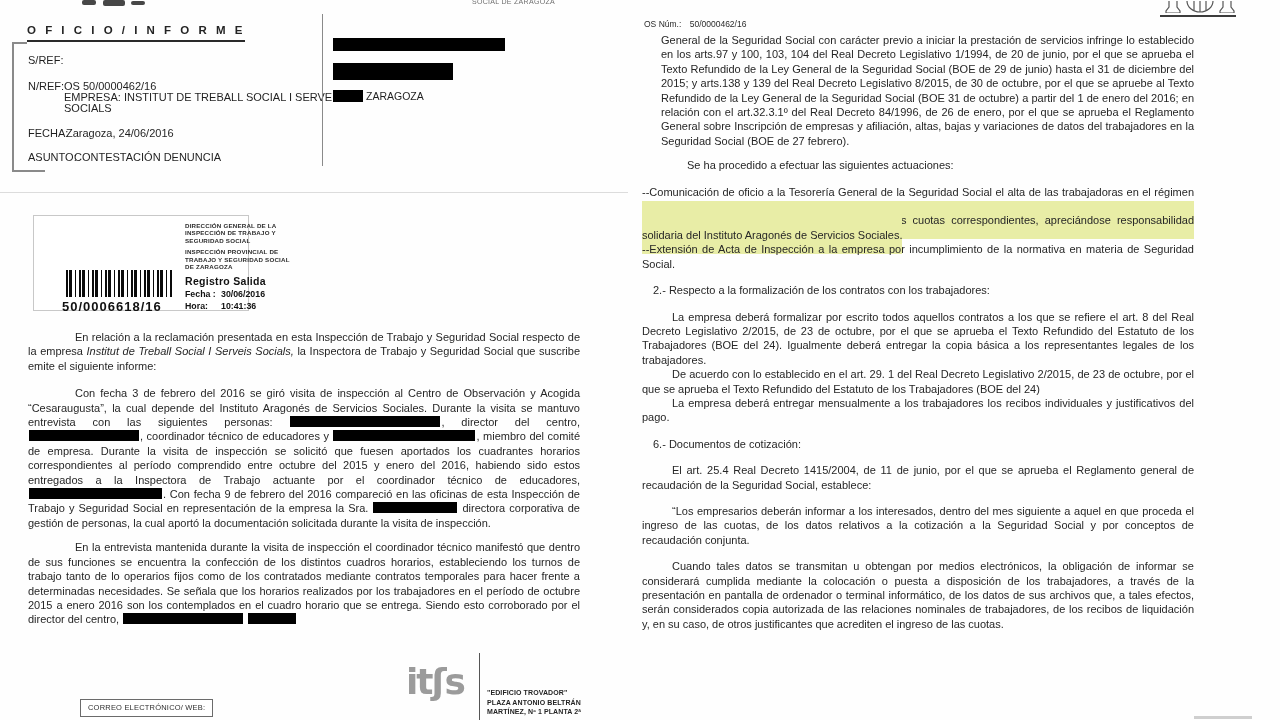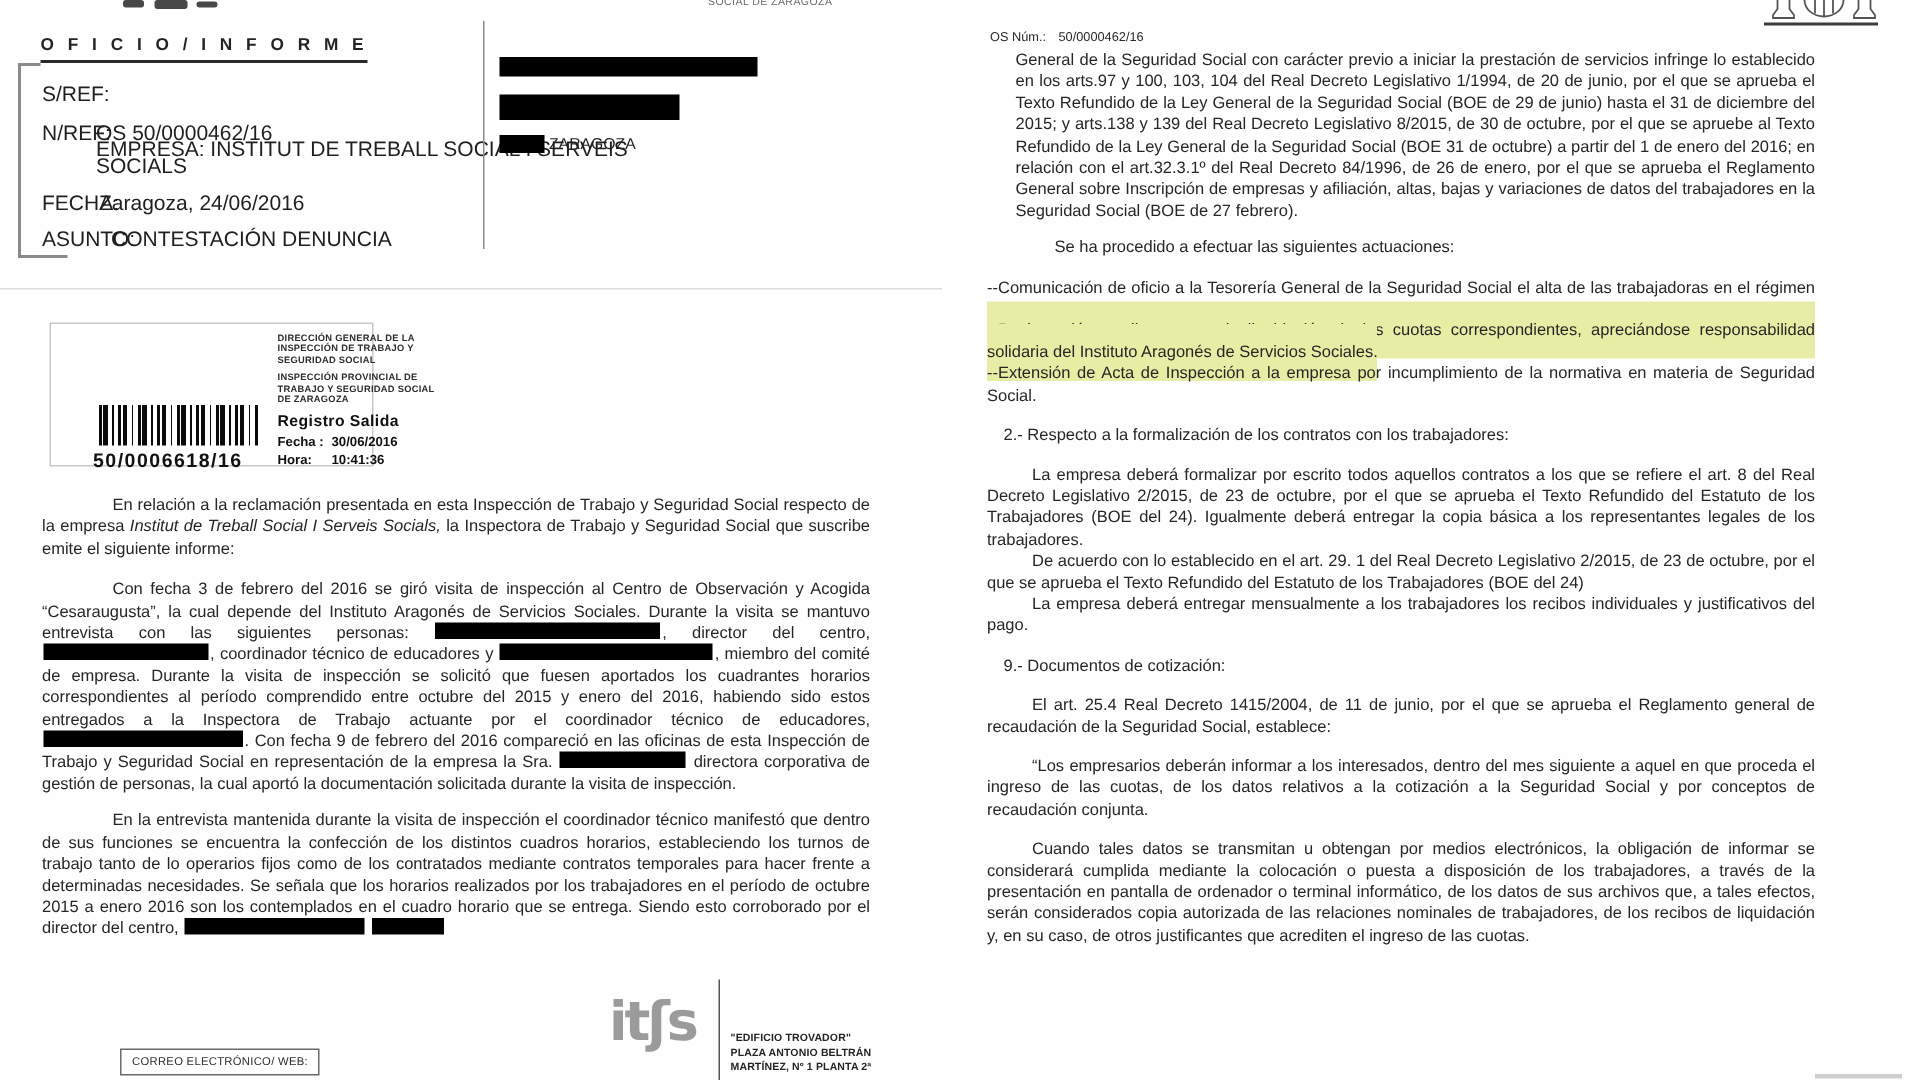--- a/index.html
+++ b/index.html
@@ -10,21 +10,21 @@
   
   .bodytext{font-size:11px;line-height:14.4px;color:#262626}
   .bodytext p{text-align:justify}
   .ind1{text-indent:47px}
   .it{font-style:italic}
   .redact{display:inline-block;height:11px;background:var(--redact,#000);vertical-align:-1px;margin:0 1px}
   .p-hl span{background:var(--hl,#e8eda6);padding:13px 0;box-decoration-break:clone;-webkit-box-decoration-break:clone}
   
   .heading{font-weight:bold;font-size:11.5px;letter-spacing:3px;border-bottom:2px solid #2a2a2a;
            padding-bottom:4px;white-space:nowrap}
-  .fld{font-size:14px;color:#1f1f1f;white-space:nowrap}
+  .fld{font-size:11px;color:#1f1f1f;white-space:nowrap}
   .bar{background:#000}
   .line{background:#8a8a8a}
   .faintline{background:#dcdcdc}
   
   .stampbox{border:1px solid #c8c8c8}
   .stamp-small{font-size:6.2px;line-height:7.4px;color:#2d2d2d;font-weight:bold;letter-spacing:.2px}
   .stamp-big{font-size:10.5px;font-weight:bold;color:#111;letter-spacing:.3px}
   .stamp-row{font-size:8.8px;font-weight:bold;color:#111;margin-top:2px}
   .stamp-row .lbl{display:inline-block;width:36px}
   .barcode{background:repeating-linear-gradient(90deg,#0a0a0a 0 2px,#fff 2px 3px,#0a0a0a 3px 6px,#fff 6px 9px,#0a0a0a 9px 10px,#fff 10px 13px)}
@@ -103,21 +103,21 @@
     <div class="abs correo" style="left:80px;top:699px">CORREO ELECTRÓNICO/ WEB:</div>
     <div class="abs logo-itss" style="left:406px;top:664px">itʃs</div>
     <div class="abs" style="left:479px;top:653px;width:1px;height:67px;background:#555"></div>
     <div class="abs addr" style="left:487px;top:688px">
       <div>"EDIFICIO TROVADOR"</div>
       <div>PLAZA ANTONIO BELTRÁN</div>
       <div>MARTÍNEZ, Nº 1 PLANTA 2ª</div>
     </div>
   </section>
 
-  <section class="abs" style="left:628px;top:0;width:640px;height:659px">
+  <section class="abs" style="left:612px;top:0;width:640px;height:659px">
 
     <div class="abs" style="left:552px;top:0;width:72px;height:13px;overflow:hidden">
       <svg width="72" height="13" viewBox="0 0 72 13">
         <g fill="none" stroke="#555" stroke-width="1.2">
           <path d="M5 0 v6 l-3 4 v2 h14 v-2 l-3-4 v-6"></path>
           <path d="M59 0 v6 l-3 4 v2 h14 v-2 l-3-4 v-6"></path>
           <ellipse cx="36" cy="0" rx="13" ry="11"></ellipse>
           <line x1="30" y1="0" x2="30" y2="9"></line>
           <line x1="36" y1="0" x2="36" y2="11"></line>
           <line x1="42" y1="0" x2="42" y2="9"></line>
@@ -134,21 +134,21 @@
     <div class="abs bodytext" style="left:30px;top:33px;width:552px">
       <p class="rp1">General de la Seguridad Social con carácter previo a iniciar la prestación de servicios  infringe lo establecido en los arts.97 y 100, 103, 104 del Real Decreto Legislativo 1/1994, de 20 de junio, por el que se aprueba el Texto Refundido de la Ley General de la Seguridad Social  (BOE de 29 de junio) hasta el 31 de diciembre del 2015; y arts.138 y 139  del Real Decreto Legislativo 8/2015, de 30 de octubre, por el que se apruebe al Texto Refundido de la Ley General de la Seguridad Social (BOE 31 de octubre) a partir del 1 de enero del 2016; en relación con el art.32.3.1º del Real Decreto 84/1996, de 26 de enero, por el que se aprueba el Reglamento General sobre Inscripción de empresas y afiliación, altas, bajas y variaciones de datos del trabajadores en la Seguridad Social (BOE de 27 febrero).</p>
       <p class="rse">Se ha procedido a efectuar las siguientes actuaciones:</p>
       <p>--Comunicación de oficio a la Tesorería General de la Seguridad Social el alta de las trabajadoras  en el régimen general de la Seguridad Social por cuenta de la empresa en las fechas señaladas.</p>
       <p class="p-hl"><span>--Reclamación mediante acta de liquidación de las cuotas correspondientes, apreciándose responsabilidad solidaria del Instituto Aragonés de Servicios Sociales.</span></p>
       <p>--Extensión de Acta de Inspección a la empresa por incumplimiento de la normativa en materia de Seguridad Social.</p>
       <p class="rh">2.- Respecto a la formalización de los contratos con los trabajadores:</p>
       <p class="rpi">La empresa deberá formalizar por escrito todos aquellos contratos a los que se refiere el art. 8 del Real Decreto Legislativo 2/2015, de 23 de octubre, por el que se aprueba el Texto Refundido del Estatuto de los Trabajadores (BOE del 24). Igualmente deberá entregar la copia básica a los representantes legales de los trabajadores.</p>
       <p class="rpi mb0">De acuerdo con lo establecido en el art. 29. 1 del Real Decreto Legislativo 2/2015, de 23 de octubre, por el que se aprueba el Texto Refundido del Estatuto de los Trabajadores (BOE del 24)</p>
       <p class="rpi">La empresa deberá entregar mensualmente a los trabajadores los recibos individuales y justificativos del pago.</p>
-      <p class="rh">9.- Documentos de cotización:</p>
+      <p class="rh">6.- Documentos de cotización:</p>
       <p class="rpi mb12">El art. 25.4 Real Decreto 1415/2004, de 11 de junio, por el que se aprueba el Reglamento general de recaudación de la Seguridad Social, establece:</p>
       <p class="rpi mb12">“Los empresarios deberán informar a los interesados, dentro del mes siguiente a aquel en que proceda el ingreso de las cuotas, de los datos relativos a la cotización a la Seguridad Social y por conceptos de recaudación conjunta.</p>
       <p class="rpi">Cuando tales datos se transmitan u obtengan por medios electrónicos, la obligación de informar se considerará cumplida mediante la colocación o puesta a disposición de los trabajadores, a través de la presentación en pantalla de ordenador o terminal informático, de los datos de sus archivos que, a tales efectos, serán considerados copia autorizada de las relaciones nominales de trabajadores, de los recibos de liquidación y, en su caso, de otros justificantes que acrediten el ingreso de las cuotas.</p>
     </div>
 
     <div class="abs" style="left:582px;top:716px;width:58px;height:3px;background:#cfcfcf"></div>
   </section>
 
 </div>
 

